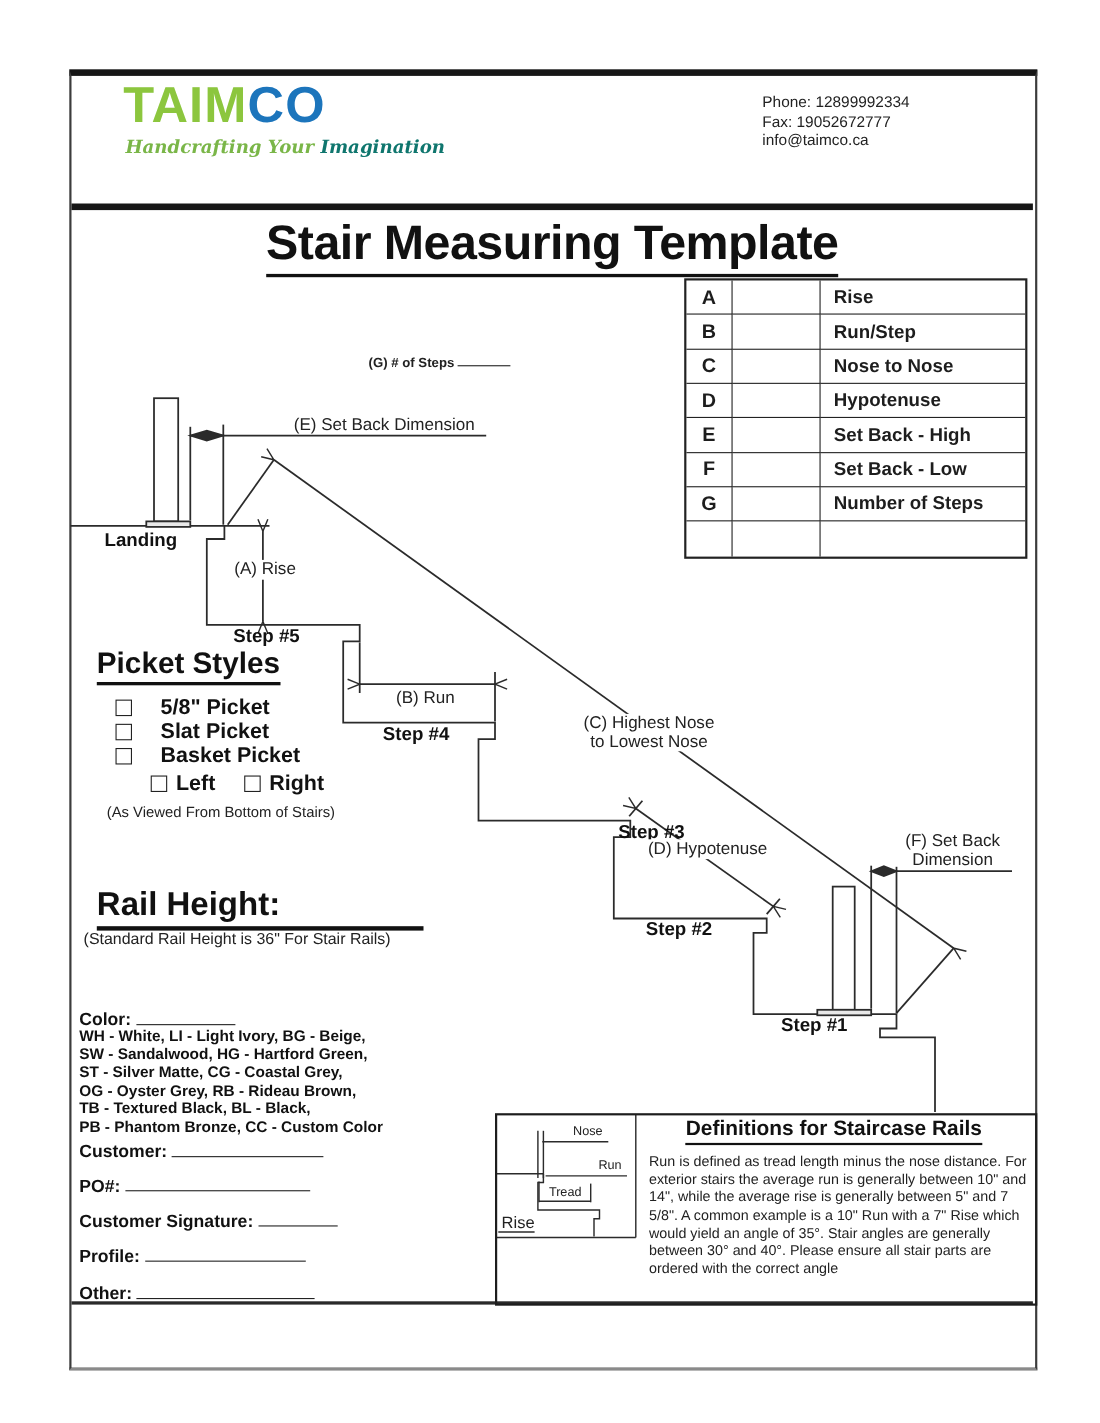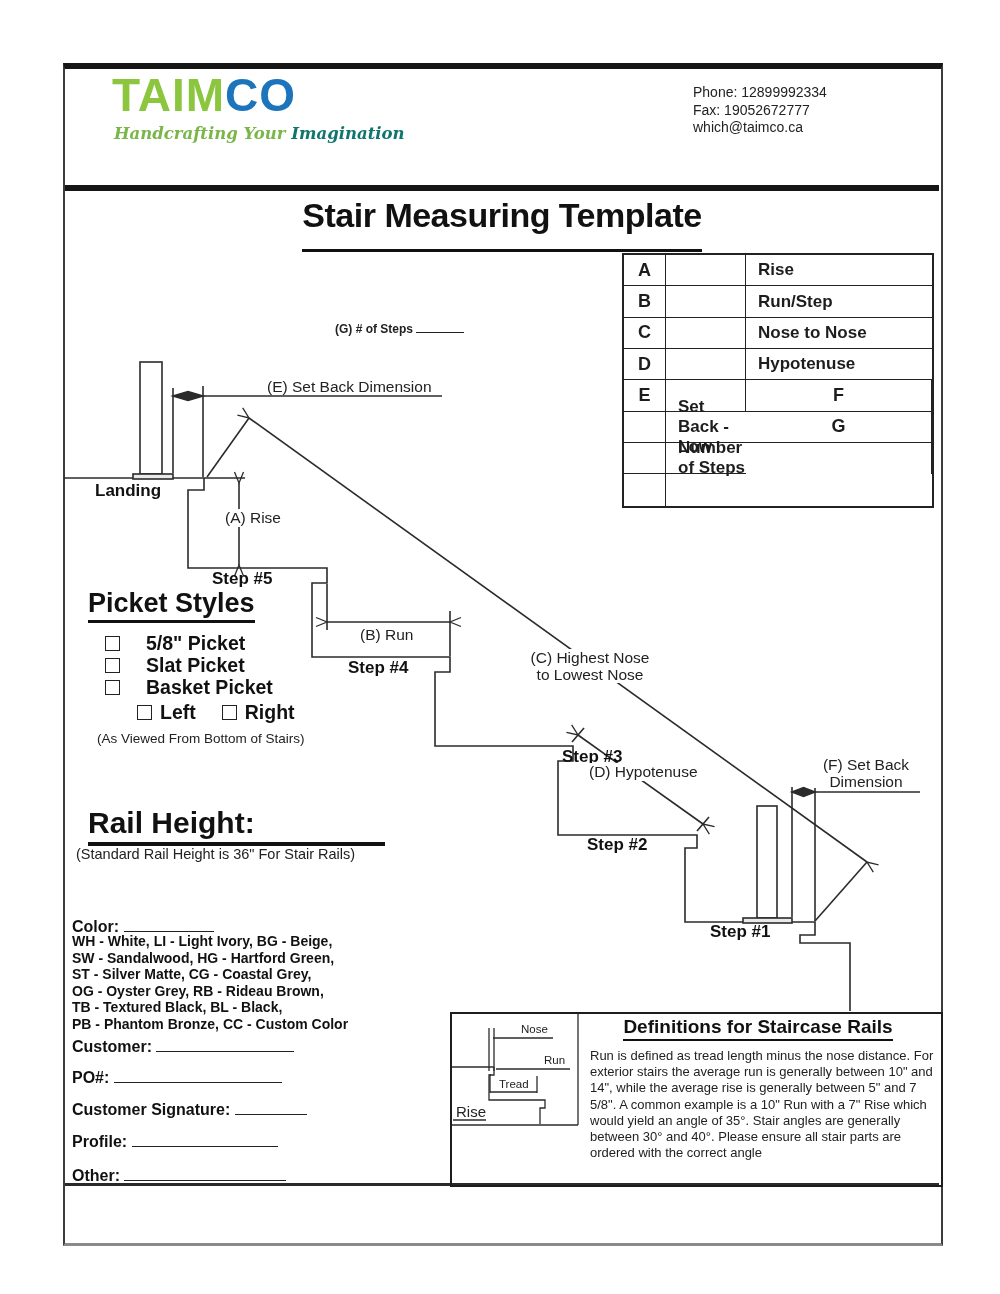--- a/index.html
+++ b/index.html
@@ -17,22 +17,22 @@
   .steplbl{position:absolute;z-index:2;font-weight:bold;font-size:17px;color:#111;white-space:nowrap;}
   .blank{display:inline-block;border-bottom:1.7px solid #222;height:0.95em;}
   
   .logo{position:absolute;left:112px;top:70px;z-index:2;font-weight:800;font-size:46px;
         letter-spacing:1px;line-height:50px;white-space:nowrap;}
   .tagline{position:absolute;left:114px;top:124px;z-index:2;font-family:"DejaVu Serif",serif;
            font-style:italic;font-weight:bold;font-size:16.5px;white-space:nowrap;}
   .hdrblock{position:absolute;z-index:2;font-size:14px;line-height:17.5px;color:#222;white-space:nowrap;}
   
   .title{position:absolute;left:65px;top:196px;width:874px;text-align:center;z-index:2;}
-  .title span{display:inline-block;font-size:34px;font-weight:bold;color:#111;
-              border-bottom:3.5px solid #111;padding-bottom:14px;letter-spacing:-0.5px;}
+  .title span{display:inline-block;font-size:44px;font-weight:bold;color:#111;
+              border-bottom:3.5px solid #111;padding-bottom:3px;letter-spacing:-0.5px;}
   
   .mtable{position:absolute;left:622px;top:253px;z-index:2;border:2px solid #222;
           display:grid;grid-template-columns:42px 80px 186px;grid-auto-rows:31.35px;background:#fff;}
   .mtable .cell{border-right:1.6px solid #222;border-bottom:1.6px solid #222;
                 display:flex;align-items:center;}
   .mtable .cell.last-col{border-right:none;}
   .mtable .cell.last-row{border-bottom:none;}
   .mtable .letter{justify-content:center;font-weight:bold;font-size:18px;}
   .mtable .desc{padding-left:12px;font-weight:bold;font-size:17px;}
   
@@ -134,21 +134,21 @@
 
   <div class="logo">
     <span style="color:#8CC63E">TAIM</span><span style="color:#1C75BC">CO</span>
   </div>
   <div class="tagline">
     <span style="color:#7ab648">Handcrafting Your </span><span style="color:#0f766e">Imagination</span>
   </div>
   <div class="hdrblock" style="left:693px;top:84px;">
     <div>Phone: 12899992334</div>
     <div>Fax: 19052672777</div>
-    <div>which@taimco.ca</div>
+    <div>info@taimco.ca</div>
   </div>
 
   <div class="title">
     <span>Stair Measuring Template</span>
   </div>
 
   <div class="mtable">
     <div class="cell letter">A</div>
     <div class="cell value"></div>
     <div class="cell desc last-col">Rise</div>
@@ -156,37 +156,38 @@
     <div class="cell value"></div>
     <div class="cell desc last-col">Run/Step</div>
     <div class="cell letter">C</div>
     <div class="cell value"></div>
     <div class="cell desc last-col">Nose to Nose</div>
     <div class="cell letter">D</div>
     <div class="cell value"></div>
     <div class="cell desc last-col">Hypotenuse</div>
     <div class="cell letter">E</div>
     <div class="cell value"></div>
+    <div class="cell desc last-col">Set Back - High</div>
     <div class="cell letter">F</div>
     <div class="cell value"></div>
     <div class="cell desc last-col">Set Back - Low</div>
     <div class="cell letter">G</div>
     <div class="cell value"></div>
     <div class="cell desc last-col">Number of Steps</div>
     <div class="cell letter last-row"></div>
     <div class="cell value last-row"></div>
   </div>
 
   <div class="lbl" style="left:335px;top:321px;font-size:12px;font-weight:bold;">
     <span>(G) # of Steps</span>
     <span class="blank" style="width:48px;"></span>
   </div>
   <div class="lbl" style="left:267px;top:378px;">(E) Set Back Dimension</div>
   <div class="steplbl" style="left:95px;top:481px;">Landing</div>
-  <div class="lbl whitebg" style="left:210px;top:509px;margin-left:12px;">(A) Rise</div>
+  <div class="lbl whitebg" style="left:210px;top:509px;">(A) Rise</div>
   <div class="steplbl" style="left:212px;top:569px;">Step #5</div>
   <div class="lbl" style="left:360px;top:604px;margin-top:22px;">(B) Run</div>
   <div class="steplbl" style="left:348px;top:658px;">Step #4</div>
   <div class="lbl whitebg" style="left:503px;top:649px;width:168px;text-align:center;line-height:17px;">
     <div>(C) Highest Nose</div>
     <div>to Lowest Nose</div>
   </div>
   <div class="steplbl" style="left:562px;top:747px;">Step #3</div>
   <div class="lbl whitebg" style="left:586px;top:763px;">(D) Hypotenuse</div>
   <div class="steplbl" style="left:587px;top:835px;">Step #2</div>

